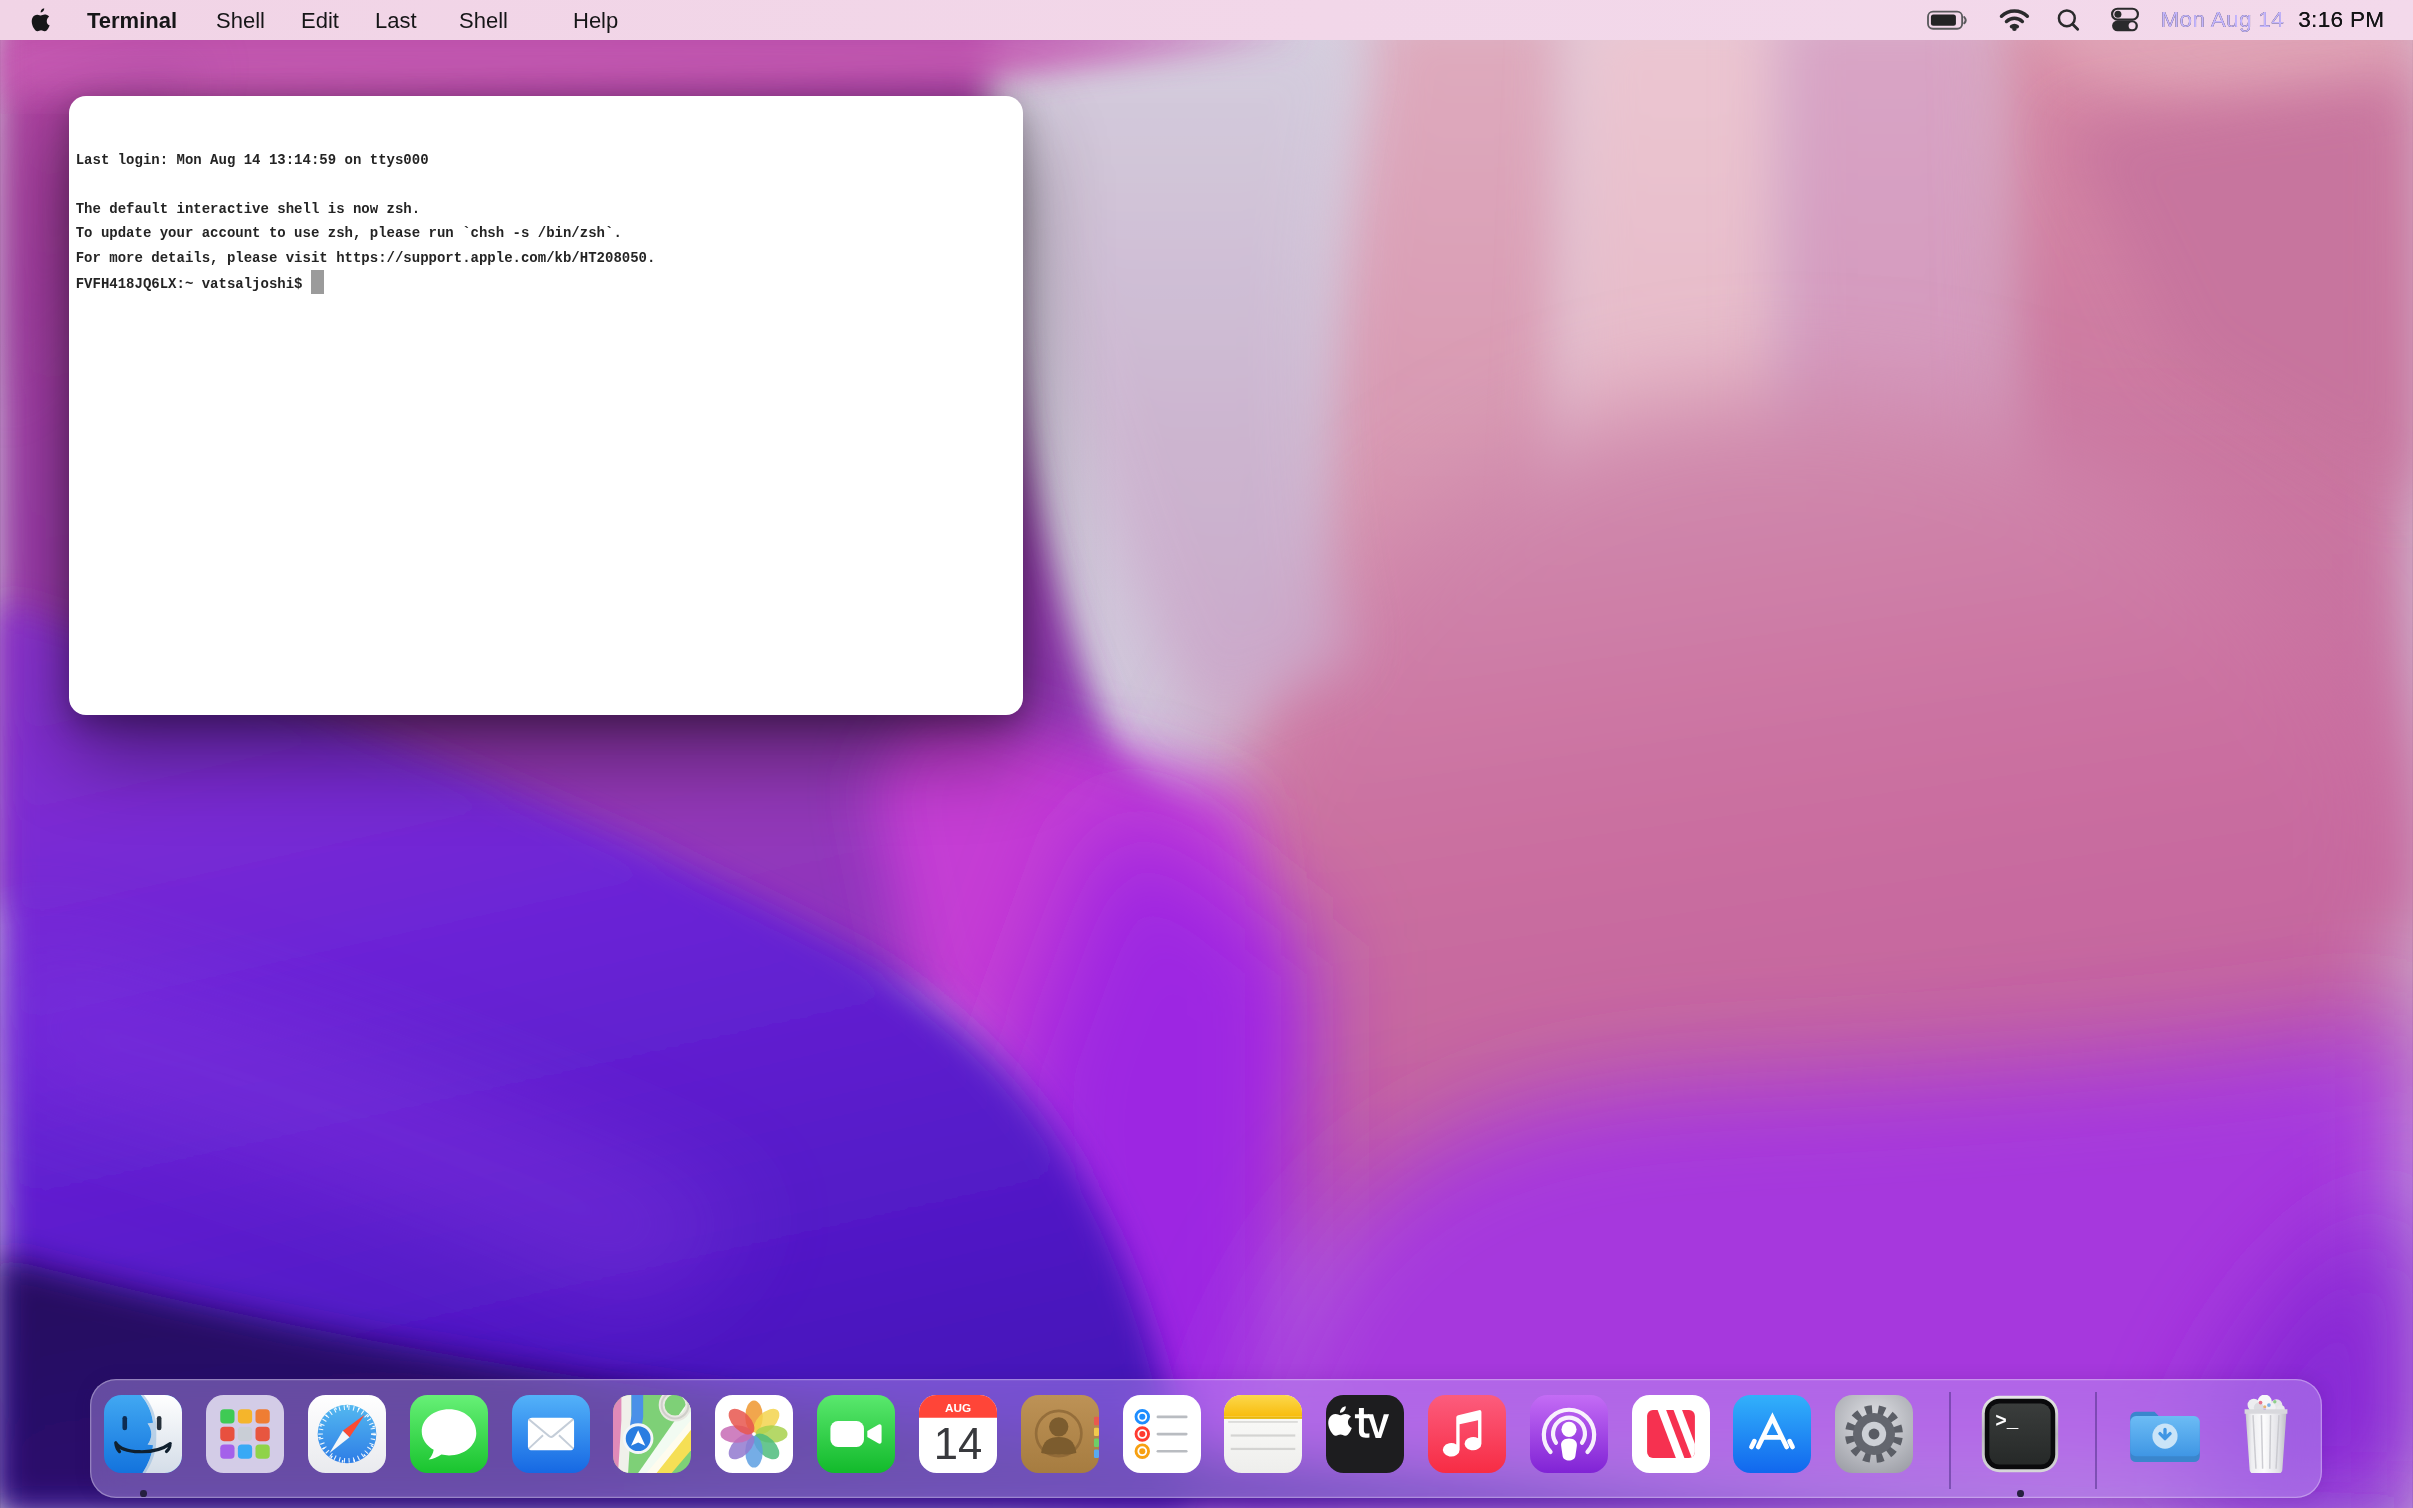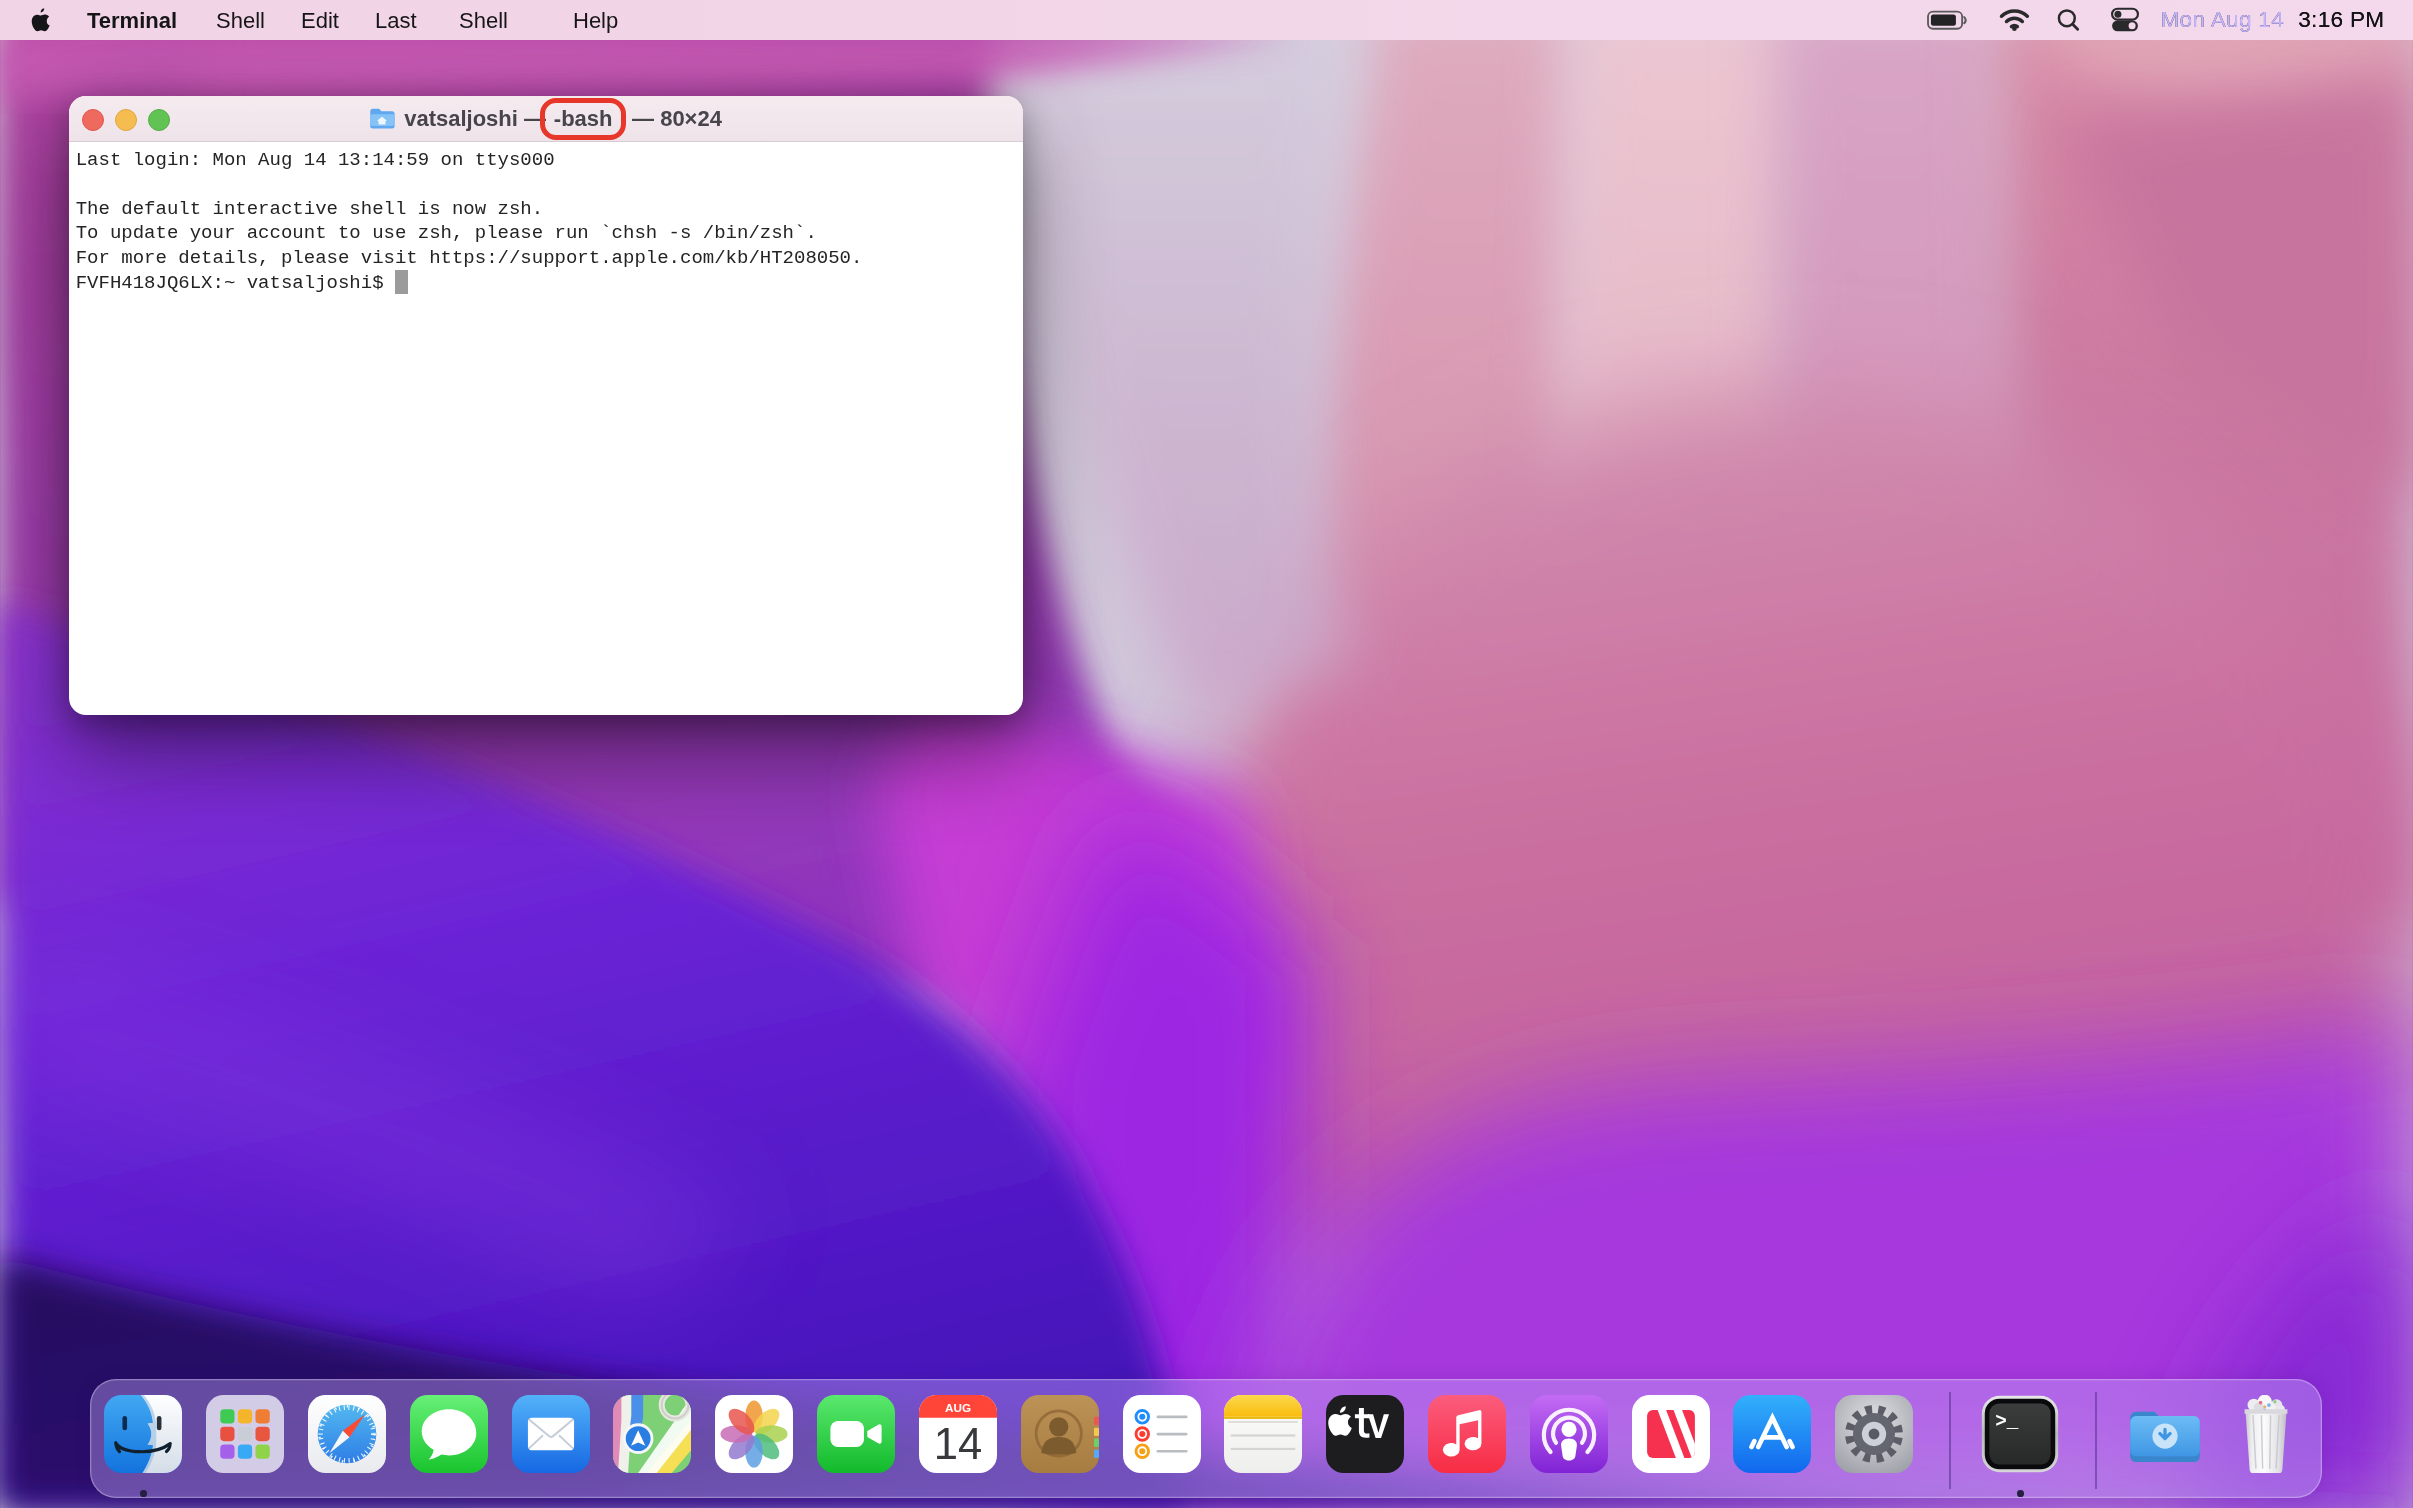--- a/index.html
+++ b/index.html
@@ -12,21 +12,21 @@
   #mright{position:absolute;right:0;top:0;height:40px;display:flex;align-items:center;z-index:21;}
   
   #term{position:absolute;left:69px;top:96px;width:954px;height:619px;border-radius:17px;background:#ffffff;box-shadow:0 38px 84px rgba(0,0,0,0.45),0 8.4px 30px rgba(0,0,0,0.28);z-index:10;}
   #titlebar{position:absolute;left:0;top:0;width:100%;height:45px;border-radius:17px 17px 0 0;background:linear-gradient(#f4ebef,#eee3e9);border-bottom:0.8px solid #d8ccd3;}
   .tl{position:absolute;top:24px;width:20px;height:20px;border-radius:50%;transform:translateY(-50%);}
   #tl-r{left:12.6px;background:#ee6a5e;border:0.8px solid #e0564b;}
   #tl-y{left:46px;background:#f5bd4f;border:0.8px solid #dfa73e;}
   #tl-g{left:79px;background:#61c354;border:0.8px solid #51ad43;}
   #ttitle{position:absolute;left:300px;top:0;height:45px;display:flex;align-items:center;font-size:22px;font-weight:bold;color:#48454a;white-space:pre;}
   .bashbox{border:5px solid #e7372a;border-radius:16px;padding:0 8.4px;box-sizing:border-box;height:42px;display:inline-flex;align-items:center;margin-left:-11.7px;}
-  #tbody{position:absolute;left:6.7px;top:52px;font-family:"Liberation Mono",monospace;font-size:19px;line-height:24.4px;color:#242424;white-space:pre;}
+  #tbody{position:absolute;left:6.7px;top:52px;font-family:"Liberation Mono",monospace;font-size:14px;line-height:24.4px;color:#242424;white-space:pre;font-weight:bold;}
   #cursor{display:inline-block;width:12.6px;height:23.5px;background:#9b9b9b;vertical-align:-5.4px;}
   
   #dock{position:absolute;left:90px;top:1379px;width:2232px;height:119px;border-radius:26px;background:rgba(196,170,248,0.40);backdrop-filter:blur(22px);box-shadow:inset 0 0 0 1.3px rgba(255,255,255,0.30), 0 0 17px rgba(40,20,80,0.12);z-index:20;}
   .dicon{position:absolute;top:1395px;width:78px;height:78px;z-index:21;}
   .dsep{position:absolute;top:1392px;width:2.1px;height:97px;background:rgba(74,44,130,0.50);z-index:21;}
   .ddot{position:absolute;top:1490px;width:6.7px;height:6.7px;border-radius:50%;background:#262040;z-index:21;}
 </style>
 </head>
 <body>
 <div id="desk">
@@ -156,33 +156,20 @@
     <circle cx="10.5" cy="17" r="4.2" fill="#2a2a2c"></circle>
     <rect x="3.5" y="24.5" width="31" height="13" rx="6.5" fill="#2a2a2c"></rect>
     <circle cx="27.5" cy="31" r="4.2" fill="#f2d7e9"></circle>
   </svg>
   <span style="font-size:22.6px;color:#c4b5fd;letter-spacing:0.3px;text-shadow:0 0 0.6px #141416;">Mon Aug 14</span>
   <span style="display:inline-block;width:14.2px;"></span>
   <span style="font-size:22.6px;color:#141416;margin-right:28.5px;letter-spacing:0.3px;text-shadow:0 0 0.6px #141416;">3:16 PM</span>
 </div>
 
 <div id="term">
-  <div id="titlebar">
-    <div class="tl" id="tl-r"></div>
-        <div class="tl" id="tl-y"></div>
-        <div class="tl" id="tl-g"></div>
-    <div id="ttitle">
-      <svg width="26" height="23.5" viewBox="0 0 31 28" style="margin-right:9.2px;">
-        <path d="M1.5,5 a3,3 0 0 1 3,-3 h7.5 l2.8,3 h12.7 a3,3 0 0 1 3,3 v14.5 a3,3 0 0 1 -3,3 H4.5 a3,3 0 0 1 -3,-3 Z" fill="#5fa8ef"></path>
-        <path d="M1.5,8.5 h29 v11 a3,3 0 0 1 -3,3 H4.5 a3,3 0 0 1 -3,-3 Z" fill="#85c3f6"></path>
-        <path d="M15.5,11.5 l6,5 h-1.8v4.5 h-8.4 v-4.5 h-1.8 Z" fill="#eef6fd"></path>
-      </svg>
-      <span>vatsaljoshi — </span><span class="bashbox">-bash</span><span> — 80×24</span>
-    </div>
-  </div>
   <div id="tbody">Last login: Mon Aug 14 13:14:59 on ttys000
 
 The default interactive shell is now zsh.
 To update your account to use zsh, please run `chsh -s /bin/zsh`.
 For more details, please visit https://support.apple.com/kb/HT208050.
 FVFH418JQ6LX:~ vatsaljoshi$ <span id="cursor"></span></div>
 </div>
 
 <div id="dock"></div>
 <div class="dsep" style="left:1949px;"></div>

